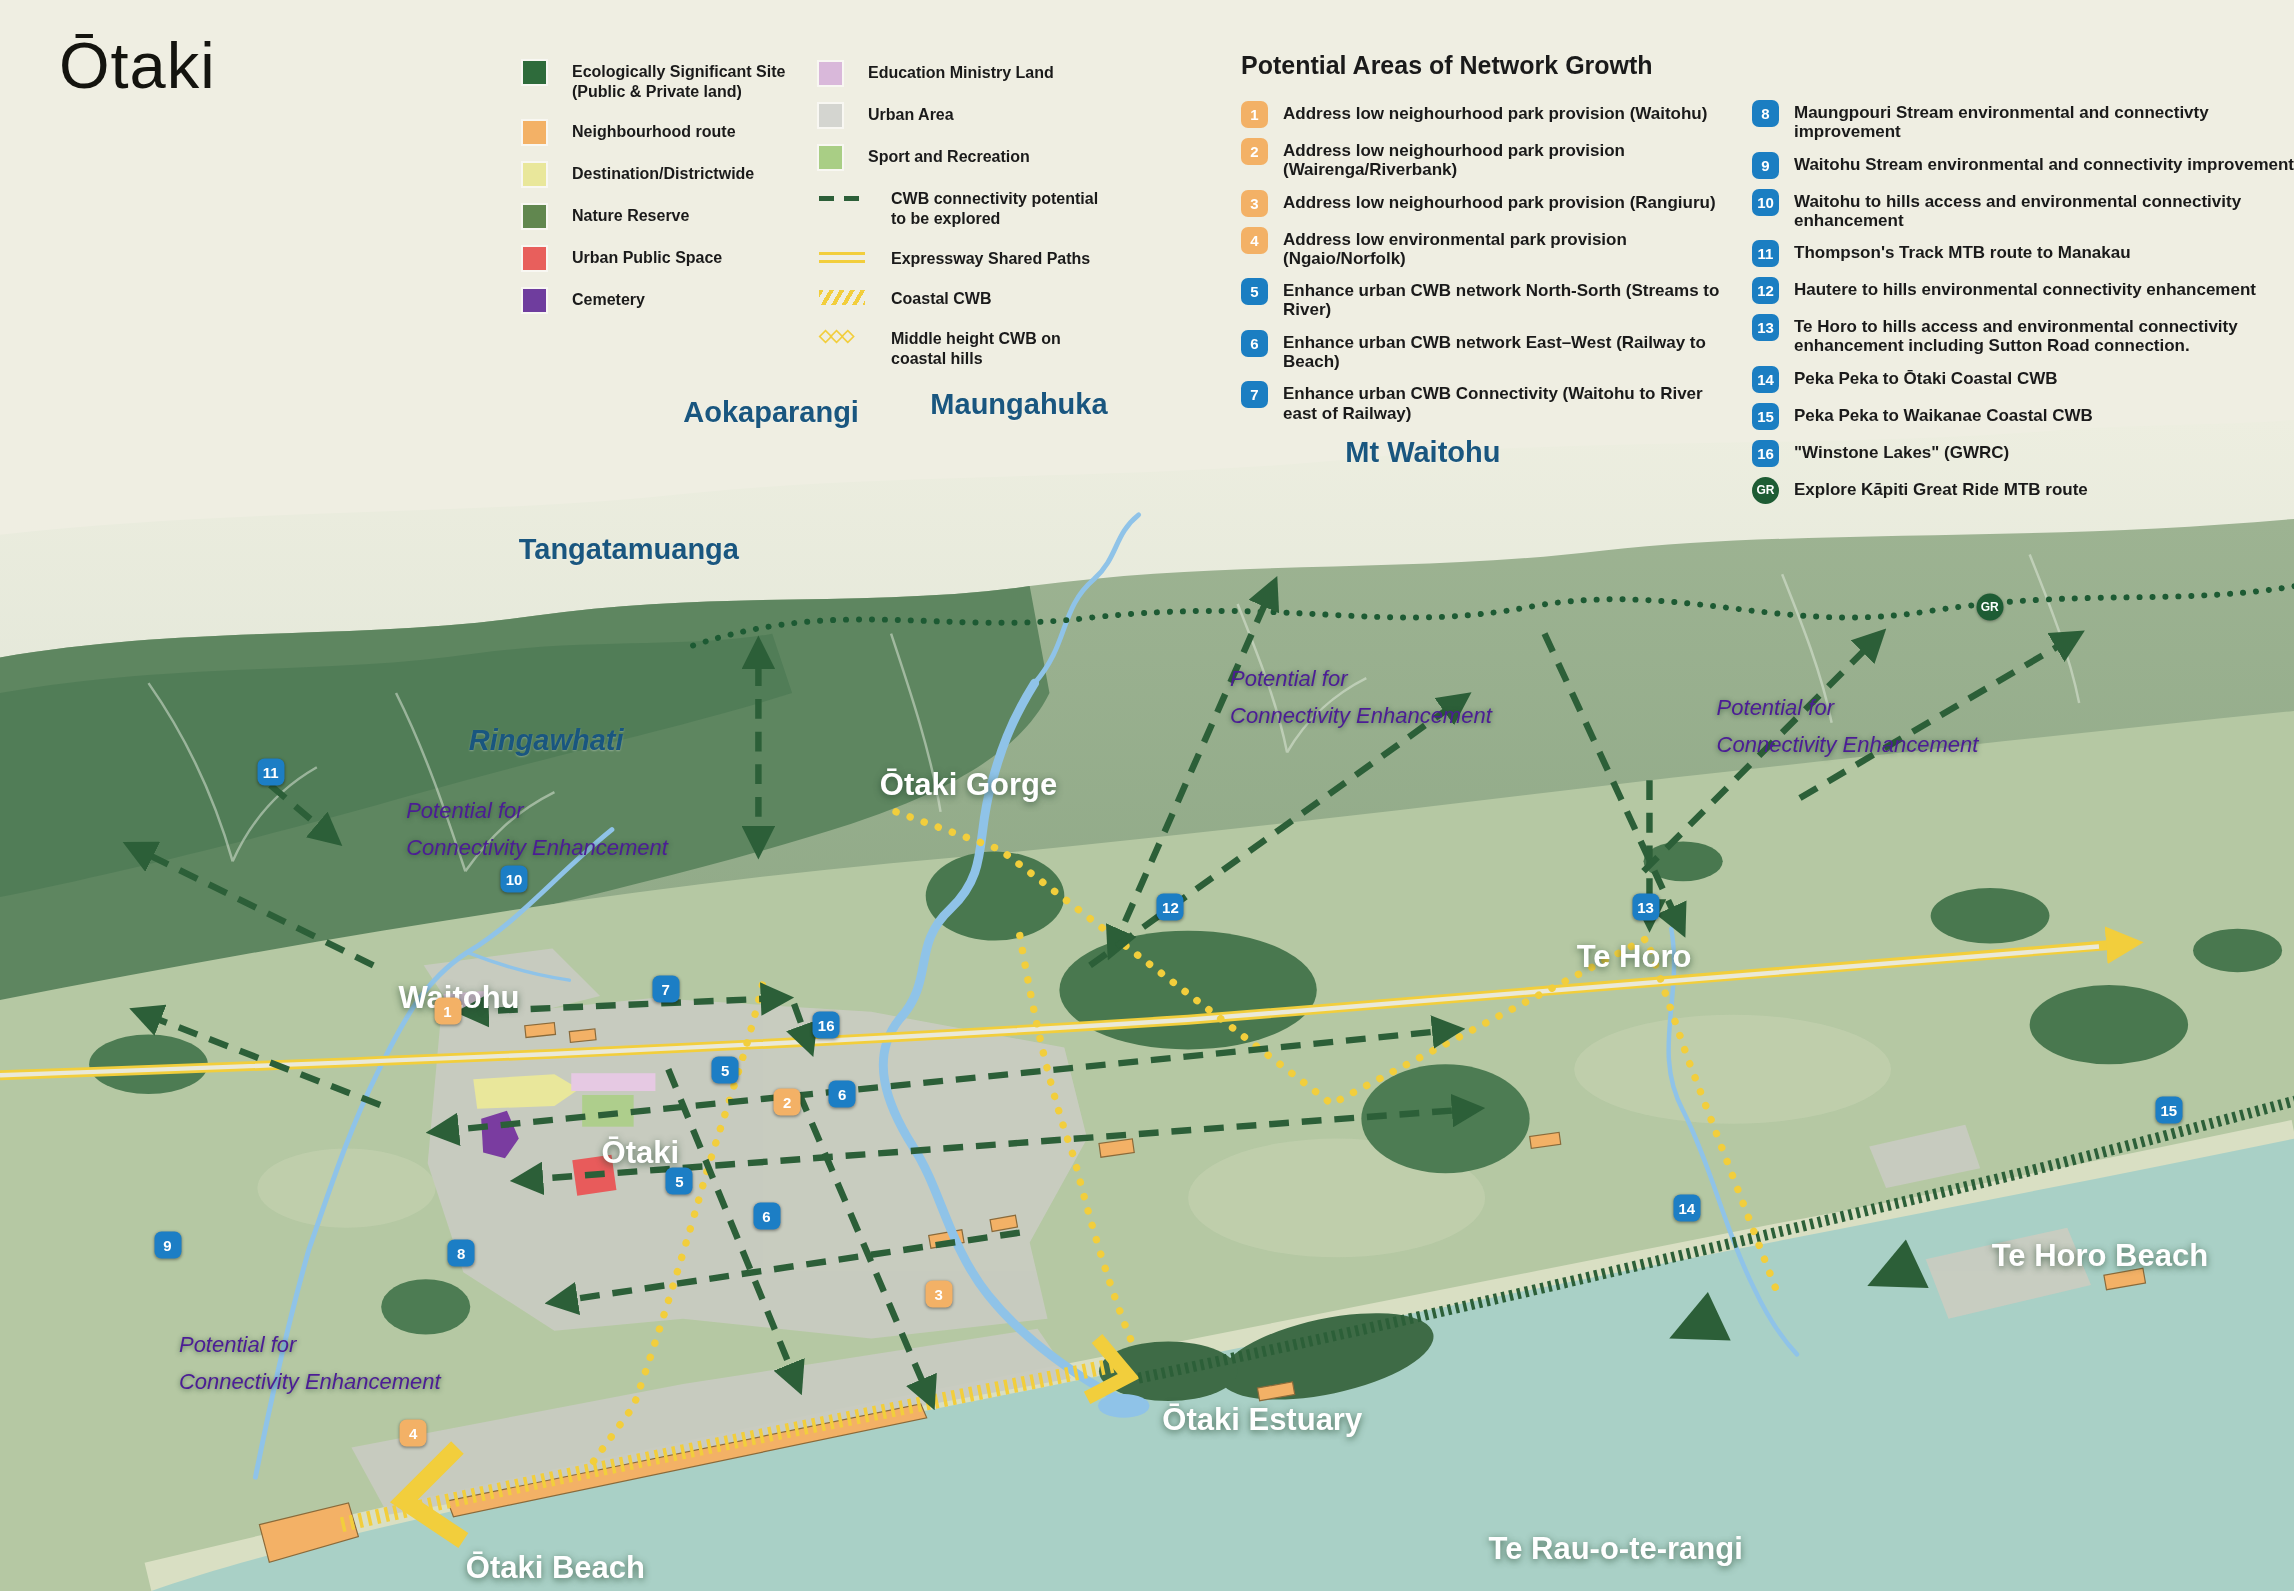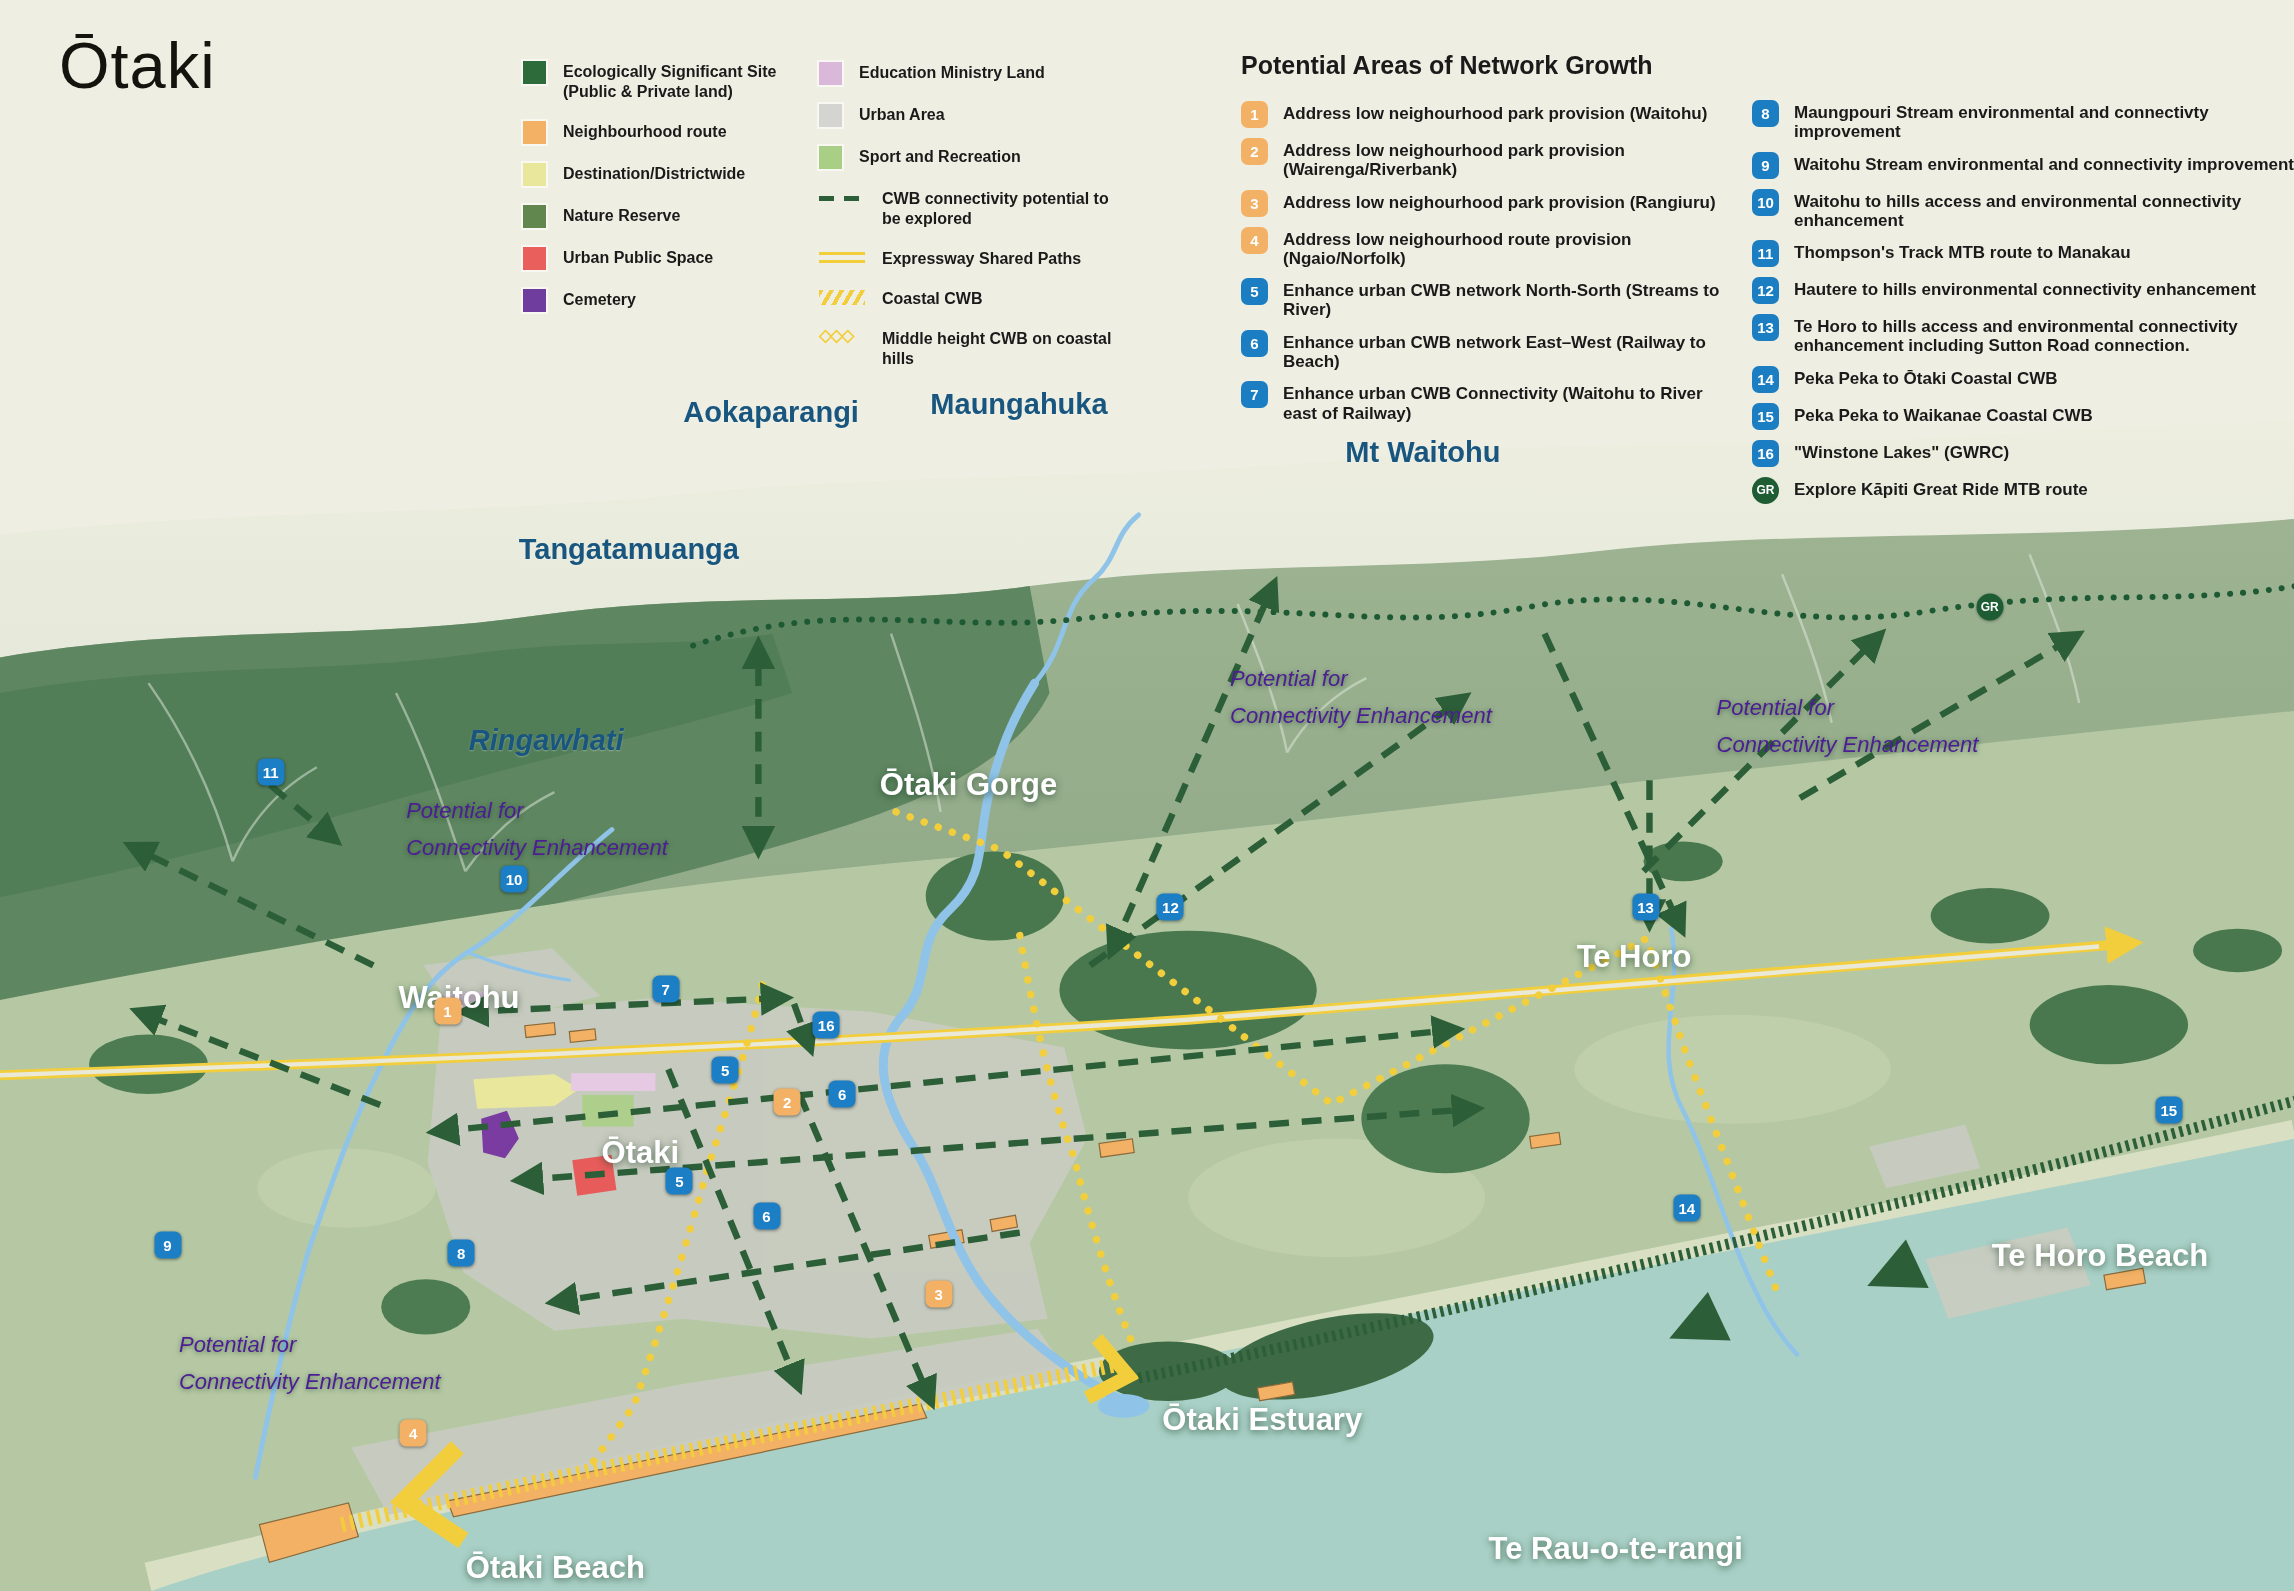--- a/index.html
+++ b/index.html
@@ -6,21 +6,21 @@
   #app{position:relative;width:2295px;height:1592px;overflow:hidden;
        font-family:"Liberation Sans",sans-serif;color:#1A1A1A;}
   #terrain{position:absolute;left:0;top:0;width:2295px;height:1592px;display:block;}
 
   
   #page-title{position:absolute;left:59px;top:28px;margin:0;font-size:65px;font-weight:400;
               letter-spacing:1px;color:#14140F;}
   .legend-col{position:absolute;width:297px;}
   #legend-col1{left:523px;top:61px;}
   #legend-col2{left:819px;top:62px;}
-  .lg-row{display:flex;gap:17px;margin-bottom:19px;align-items:flex-start;}
+  .lg-row{display:flex;gap:26px;margin-bottom:19px;align-items:flex-start;}
   .lg-swatch{width:23px;height:23px;flex:none;box-shadow:0 0 0 2px rgba(255,255,255,.55);}
   .lg-line{width:46px;height:18px;flex:none;position:relative;margin-top:1px;}
   .lg-label{font-size:16px;font-weight:bold;line-height:20px;max-width:236px;padding-top:1px;}
   .k-dashed{background:repeating-linear-gradient(90deg,#2C5F38 0 15px,transparent 15px 25px);
             height:5px;margin-top:8px;}
   .k-double{height:11px;margin-top:4px;
             background:linear-gradient(#F2CE3C 0 3px,transparent 3px 8px,#F2CE3C 8px 11px);}
   .k-hatch{height:15px;margin-top:2px;
            background:repeating-linear-gradient(120deg,#F2CE3C 0 4px,transparent 4px 9px);}
   .k-diamonds{margin-top:-3px;}
@@ -367,21 +367,21 @@
       <div class="gw-row">
       <span class="gw-badge c-orange">2</span>
       <span class="gw-text">Address low neighourhood park provision (Wairenga/Riverbank)</span>
     </div>
       <div class="gw-row">
       <span class="gw-badge c-orange">3</span>
       <span class="gw-text">Address low neighourhood park provision (Rangiuru)</span>
     </div>
       <div class="gw-row">
       <span class="gw-badge c-orange">4</span>
-      <span class="gw-text">Address low neighourhood route provision (Ngaio/Norfolk)</span>
+      <span class="gw-text">Address low environmental park provision (Ngaio/Norfolk)</span>
     </div>
       <div class="gw-row">
       <span class="gw-badge c-blue">5</span>
       <span class="gw-text">Enhance urban CWB network North-Sorth (Streams to River)</span>
     </div>
       <div class="gw-row">
       <span class="gw-badge c-blue">6</span>
       <span class="gw-text">Enhance urban CWB network East–West (Railway to Beach)</span>
     </div>
       <div class="gw-row">

